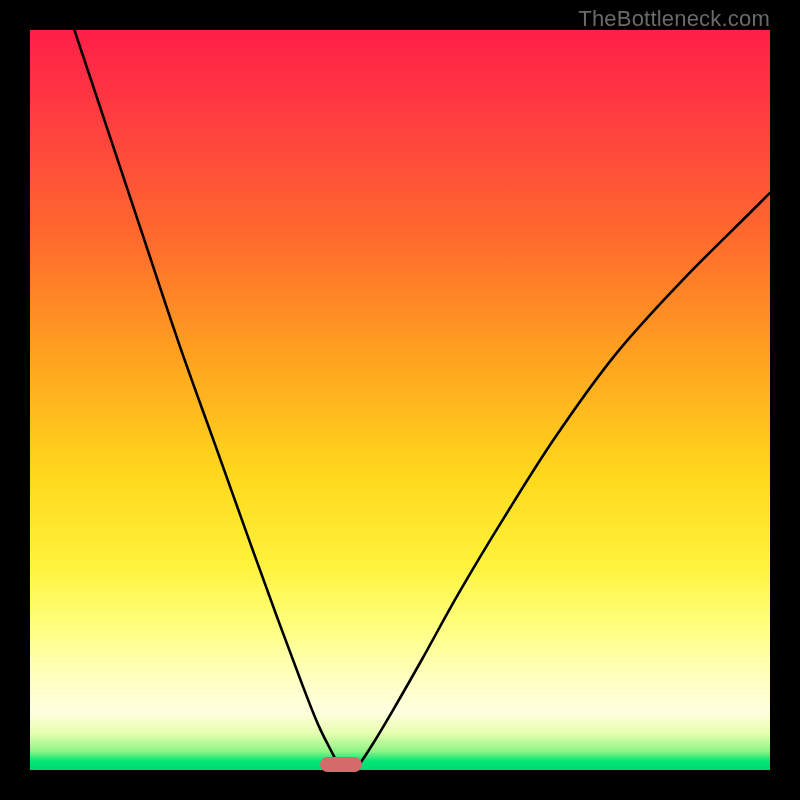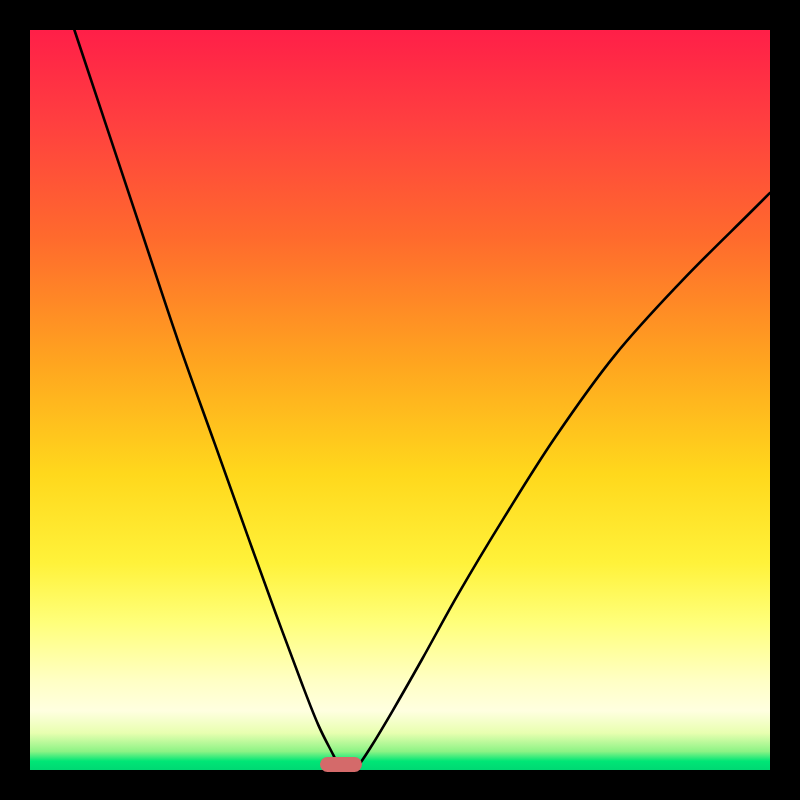--- a/index.html
+++ b/index.html
@@ -65,20 +65,21 @@
     background: #d46a6a;
     border-radius: 8px;
     bottom: -2px;
   }
 </style>
 </head>
 <body>
 
 <div class="outer">
 
+  <div class="watermark">TheBottleneck.com</div>
 
   <div class="plot">
 
     <svg class="curve" viewBox="0 0 740 740" preserveAspectRatio="none">
       <path id="left-path" stroke-width="2.6" fill="none" stroke-linecap="round" d="M 44.4,0 C 49.728,15.983999999999991 62.012,52.83599999999994 74,88.79999999999995 C 85.988,124.76399999999997 97.68,159.84000000000006 111,199.80000000000007 C 124.32,239.76000000000008 134.68,272.172 148,310.8 C 161.32,349.428 171.68,377.104 185,414.4 C 198.32,451.69599999999997 210.012,484.7 222,518 C 233.988,551.3 242.276,574.092 251.60000000000002,599.4 C 260.92400000000004,624.708 267.14,641.284 273.8,658.6 C 280.46000000000004,675.916 283.27200000000005,683.612 288.6,695.6 C 293.928,707.5880000000001 299.404,717.2080000000001 303.4,725.2 C 307.39599999999996,733.192 309.468,737.336 310.8,740" stroke="#000000"></path>
       <path id="right-path" stroke-width="2.6" fill="none" stroke-linecap="round" d="M 325.6,740 C 328.264,736.004 333.74000000000007,728.456 340.40000000000003,717.8 C 347.06,707.1439999999999 353.27599999999995,696.784 362.59999999999997,680.8 C 371.924,664.8159999999999 380.21200000000005,650.312 392.20000000000005,629 C 404.18800000000005,607.688 414.548,587.708 429.2,562.4 C 443.852,537.092 456.28400000000005,516.372 473.6,488.4 C 490.916,460.428 505.41999999999996,436.304 525.4,407 C 545.38,377.696 561.956,353.57199999999995 584.6,325.59999999999997 C 607.244,297.628 627.224,276.90799999999996 651.2,251.59999999999997 C 675.176,226.29199999999997 701.8159999999999,200.984 717.8,185 C 733.784,169.016 736.004,166.79599999999996 740,162.79999999999995" stroke="#000000"></path>
     </svg>
 
     <div class="marker" id="marker" style="left: 289.8px; background: rgb(212, 106, 106);"></div>
 

